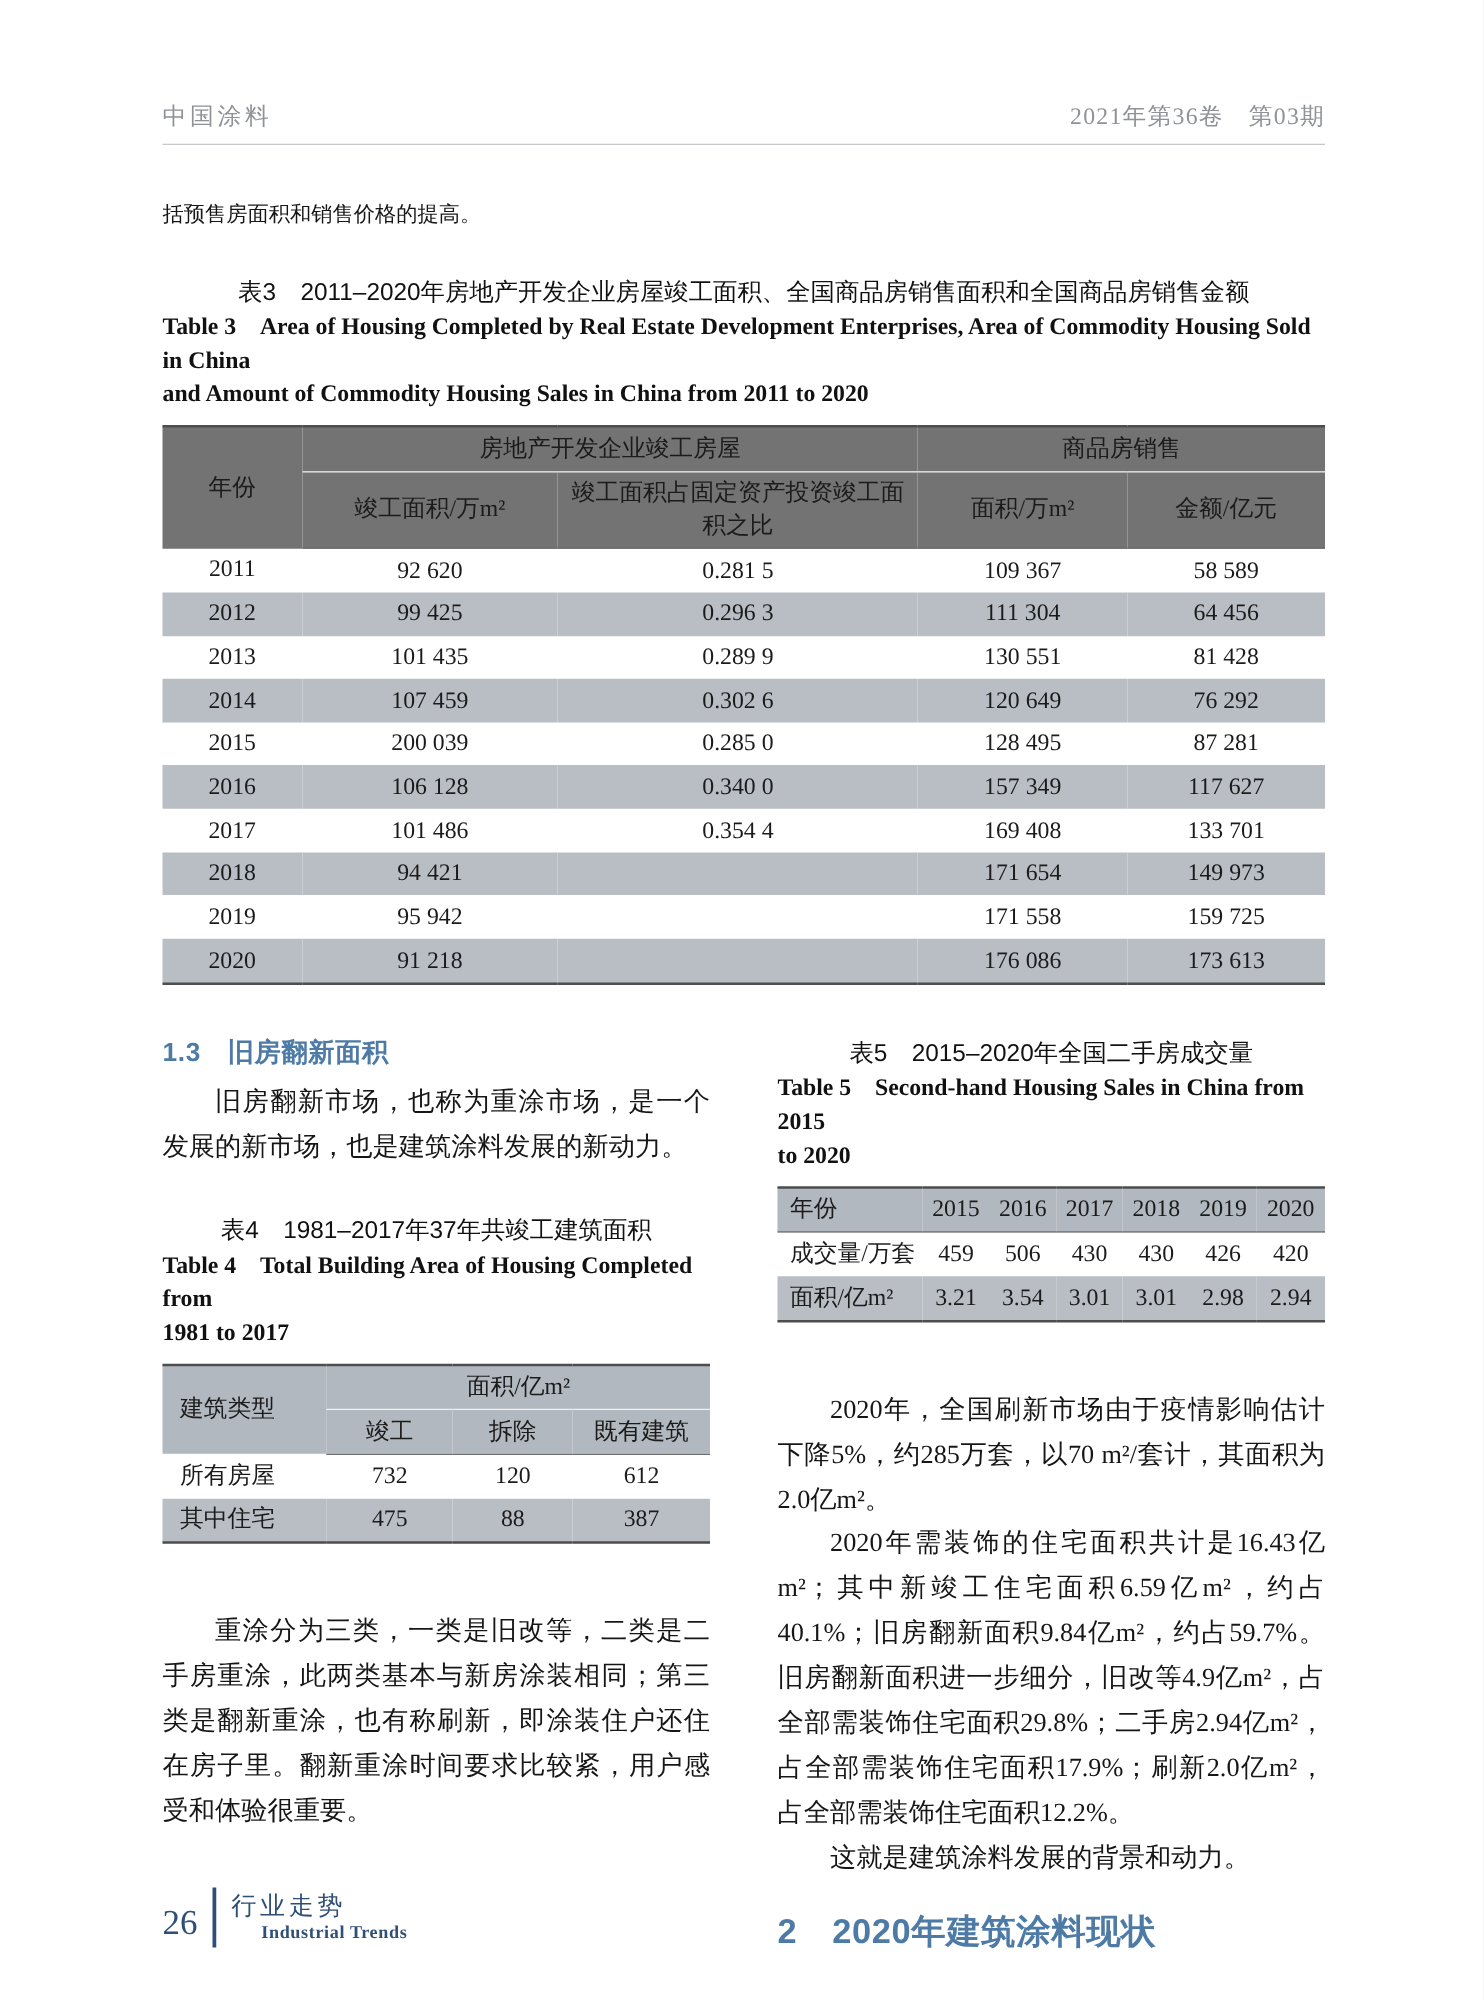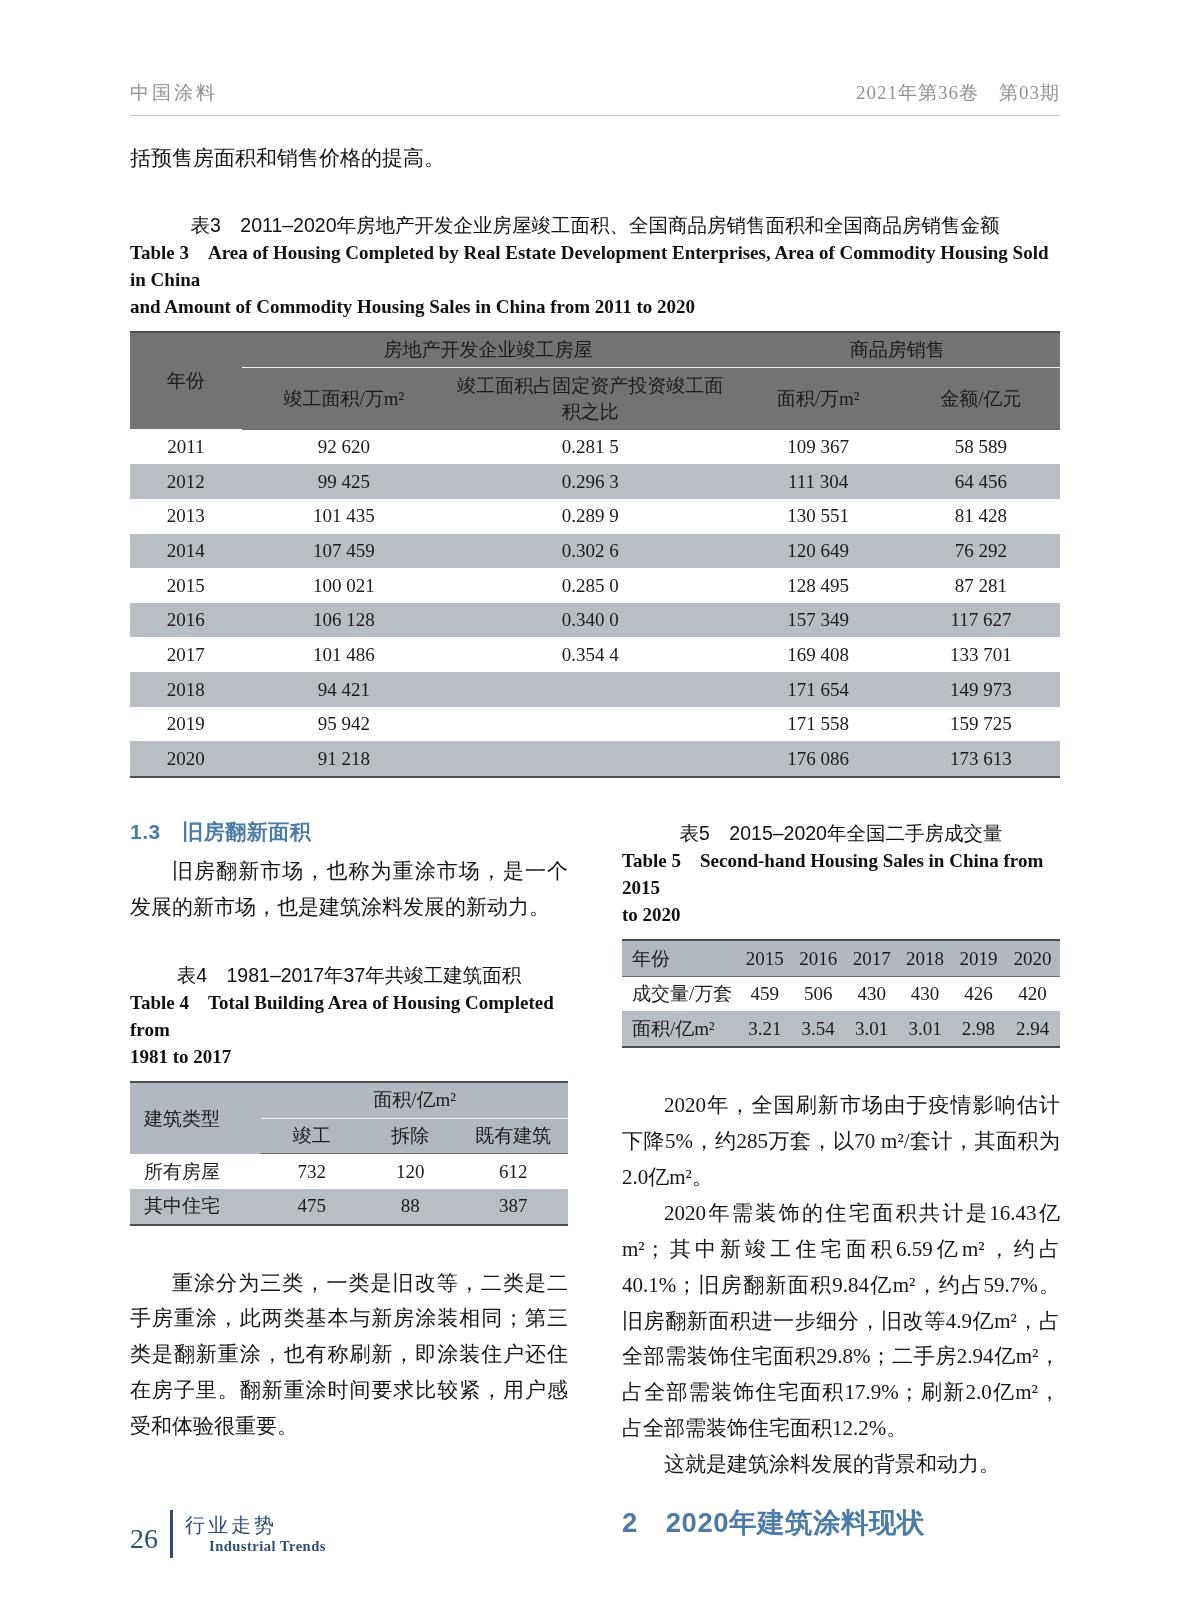--- a/index.html
+++ b/index.html
@@ -16,21 +16,21 @@
   }
   
   .pg-header{
     display:flex;justify-content:space-between;align-items:flex-end;
     color:#8f9296;font-size:19px;letter-spacing:3px;
     border-bottom:1.5px solid #c6c8cb;
     padding-bottom:9px;
   }
   .pg-header .issue{letter-spacing:1px;}
   
-  .intro{font-size:21px;margin:26px 0 0 0;line-height:1.6;}
+  .intro{font-size:17px;margin:42px 0 0 0;line-height:1.6;}
   
   .tbl-block{margin-top:34px;}
   .cap-cn{
     text-align:center;font-family:"Liberation Sans","DejaVu Sans",sans-serif;
     font-weight:normal;font-size:19.5px;line-height:1.55;color:#111;
   }
   .cap-en{
     font-weight:bold;font-size:19px;line-height:1.42;color:#111;
     font-family:"Liberation Serif","DejaVu Serif",serif;
   }
@@ -67,21 +67,21 @@
     font-family:"Liberation Sans","DejaVu Sans",sans-serif;
     color:#4d7ba6;font-weight:bold;font-size:21px;
     margin:0 0 8px 0;letter-spacing:0.5px;
   }
   .h-main{
     font-family:"Liberation Sans","DejaVu Sans",sans-serif;
     color:#4d7ba6;font-weight:bold;font-size:27.5px;
     margin:22px 0 12px 0;letter-spacing:0.5px;
   }
   .mt-tbl{margin-top:34px;}
-  .mt-big{margin-top:40px;}
+  .mt-big{margin-top:52px;}
   
   .pg-footer{
     position:absolute;left:130px;bottom:42px;
     display:flex;align-items:center;color:#2f4f76;
   }
   .pg-footer .pnum{font-size:28px;font-family:"Liberation Serif","DejaVu Serif",serif;margin-right:12px;padding-top:10px;}
   .pg-footer .vbar{width:3px;height:48px;background:#2f4f76;margin-right:12px;}
   .pg-footer .fcn{font-family:"Liberation Sans","DejaVu Sans",sans-serif;font-size:20px;letter-spacing:3px;line-height:1.2;}
   .pg-footer .fen{font-family:"Liberation Serif","DejaVu Serif",serif;font-weight:bold;font-size:14.5px;letter-spacing:0.5px;line-height:1.3;padding-left:24px;}
 </style>
@@ -146,21 +146,21 @@
           </tr>
         <tr>
             <td>2014</td>
             <td>107 459</td>
             <td>0.302 6</td>
             <td>120 649</td>
             <td>76 292</td>
           </tr>
         <tr>
             <td>2015</td>
-            <td>100 021</td>
+            <td>200 039</td>
             <td>0.285 0</td>
             <td>128 495</td>
             <td>87 281</td>
           </tr>
         <tr>
             <td>2016</td>
             <td>106 128</td>
             <td>0.340 0</td>
             <td>157 349</td>
             <td>117 627</td>

